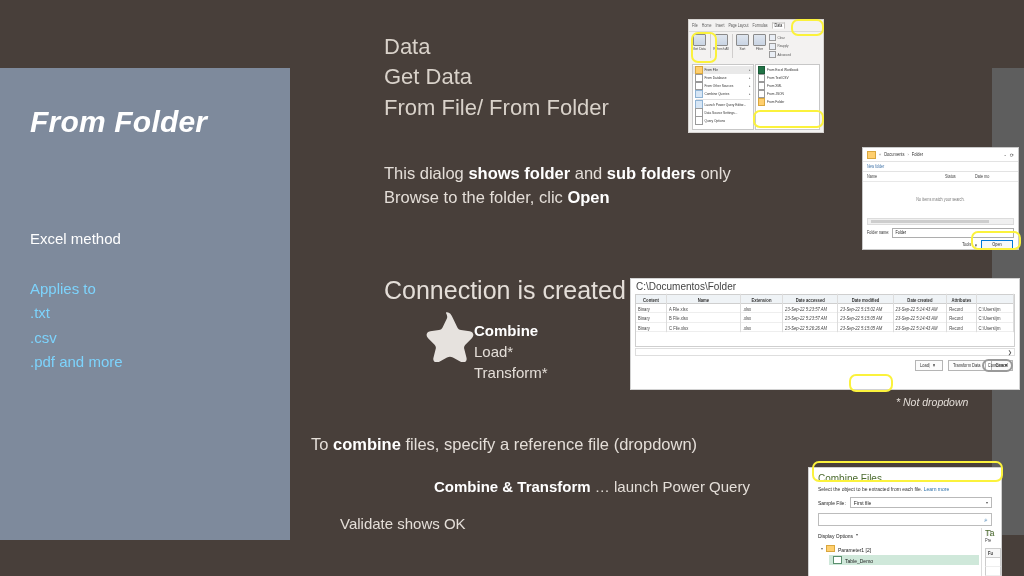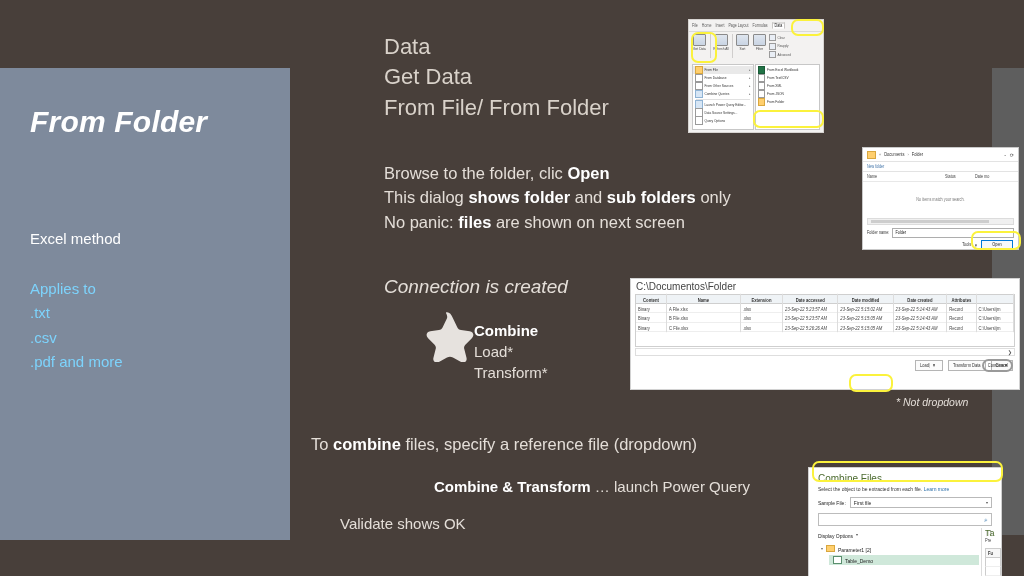--- a/index.html
+++ b/index.html
@@ -24,21 +24,21 @@
   .sidebar-sub{position:absolute;left:30px;top:230px;color:#FFFFFF;font-size:15px;line-height:1.2;}
   .sidebar-list{position:absolute;left:30px;top:277px;color:#7dd3fc;font-size:15px;line-height:1.62;}
   .sidebar-list div{white-space:nowrap;}
 
   
   .txt{position:absolute;color:#E8E2DC;white-space:nowrap;}
   .b{font-weight:bold;color:#FFFFFF;}
 
   .block-data{left:384px;top:32px;font-size:22px;line-height:1.38;color:#D9D2CA;}
   .block-browse{left:384px;top:161px;font-size:16.5px;line-height:1.47;color:#E4DED8;}
-  .block-conn{left:384px;top:276px;font-size:19px;color:#E4DED8;font-style:italic;}
+  .block-conn{left:384px;top:276px;font-size:25px;color:#E4DED8;}
   .block-combine{left:474px;top:320px;font-size:15px;line-height:1.4;color:#E4DED8;}
   .block-tocombine{left:311px;top:435px;font-size:16.5px;color:#E4DED8;}
   .block-cl{left:434px;top:476px;font-size:15px;line-height:1.45;color:#E4DED8;}
   .block-validate{left:340px;top:515px;font-size:15px;color:#E4DED8;}
   .note-notdetailed{left:896px;top:396px;font-size:10.5px;font-style:italic;color:#E4DED8;}
 
   .star{position:absolute;left:420px;top:310px;width:54px;height:52px;color:#E6E2DE;}
 
   
   .shot{position:absolute;background:#FFFFFF;overflow:hidden;}
@@ -172,23 +172,22 @@
     <div>.pdf and more</div>
   </div>
 
   <div class="txt block-data">
     <div>Data</div>
     <div>Get Data</div>
     <div>From File/ From Folder</div>
   </div>
 
   <div class="txt block-browse">
+    <div><span>This dialog </span><span class="b">shows folder</span><span> and </span><span class="b">sub folders</span><span> only</span></div>
     <div><span>Browse to the folder, clic </span><span class="b">Open</span></div>
-    <div><span>This dialog </span><span class="b">shows folder</span><span> and </span><span class="b">sub folders</span><span> only</span></div>
-    <div><span>No panic: </span><span class="b">files</span><span> are shown on next screen</span></div>
   </div>
 
   <div class="txt block-conn">Connection is created</div>
 
   <svg class="star" viewBox="0 0 100 96">
     <path fill="currentColor" d="M50 4 C55 4 58 8 61 15 L69 32 C70 35 73 37 76 37 L92 39 C99 40 101 47 96 52 L84 64 C82 66 81 69 82 72 L86 88 C88 95 82 99 76 96 L61 88 C57 86 54 86 50 88 L35 96 C29 99 23 95 25 88 L29 72 C30 69 29 66 27 64 L15 52 C10 47 12 40 19 39 L35 37 C38 37 41 35 42 32 L50 15 C52 8 45 4 50 4 Z"></path>
   </svg>
 
   <div class="txt block-combine">
     <div class="b">Combine</div>

